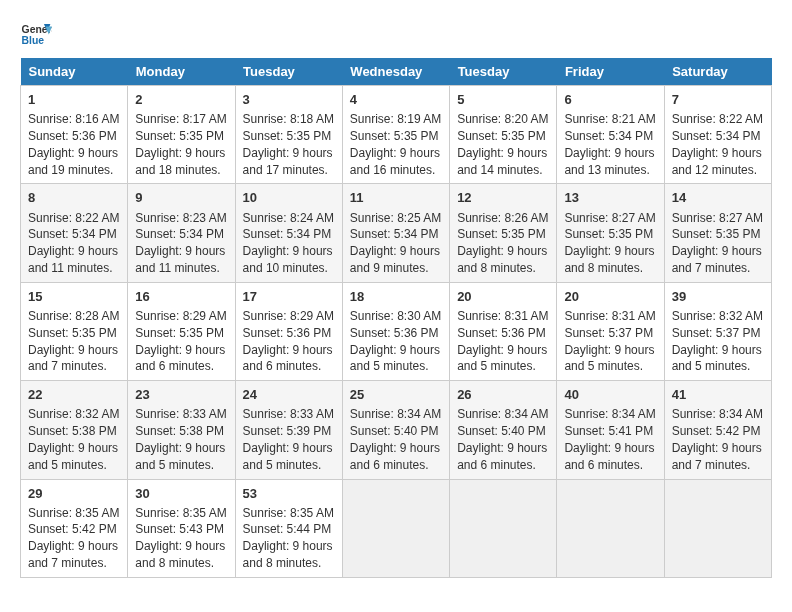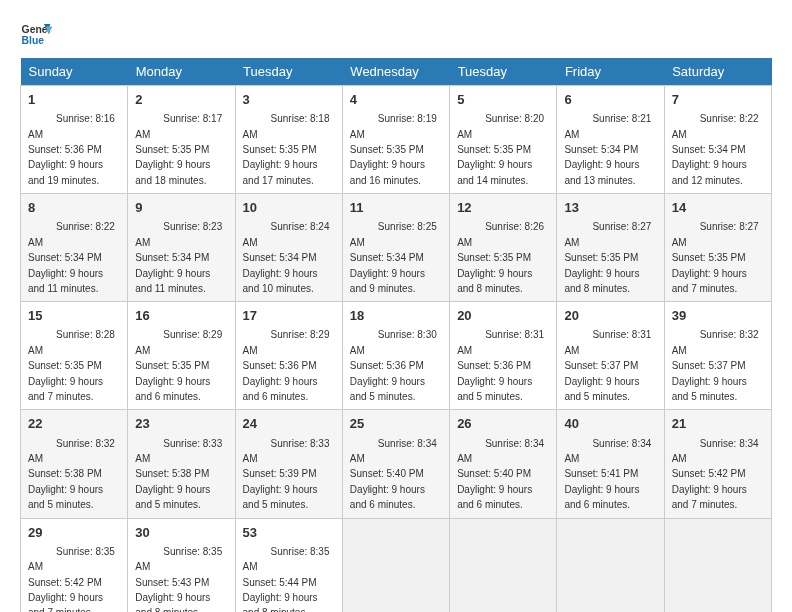--- a/index.html
+++ b/index.html
@@ -41,21 +41,21 @@
       width: 100%;
       border-collapse: collapse;
       font-size: 11px;
     }
     thead th {
       background-color: #2a7ab5;
       color: white;
       text-align: left;
       padding: 6px 8px;
       font-size: 13px;
-      font-weight: normal;
+      font-weight: bold;
     }
     td {
       border: 1px solid #ccc;
       vertical-align: top;
       padding: 5px 7px;
       width: 14.28%;
       height: 80px;
       color: #333;
       line-height: 1.4;
     }
@@ -65,23 +65,22 @@
     tbody tr:nth-child(odd) td {
       background-color: #ffffff;
     }
     .day-number {
       font-size: 13px;
       font-weight: bold;
       display: block;
       margin-bottom: 2px;
     }
     .day-info {
-      font-size: 10px;
+      font-size: 12px;
       color: #333;
-      margin-left: 28px;
     }
     .empty-cell {
       background-color: #f0f0f0 !important;
     }
   </style>
 </head>
 <body>
 
 <div class="header">
   <div class="logo">
@@ -142,21 +141,21 @@
         <td><span class="day-number">20</span><span class="day-info">Sunrise: 8:31 AM<br>Sunset: 5:37 PM<br>Daylight: 9 hours and 5 minutes.</span></td>
         <td><span class="day-number">39</span><span class="day-info">Sunrise: 8:32 AM<br>Sunset: 5:37 PM<br>Daylight: 9 hours and 5 minutes.</span></td>
       </tr>
       <tr>
         <td><span class="day-number">22</span><span class="day-info">Sunrise: 8:32 AM<br>Sunset: 5:38 PM<br>Daylight: 9 hours and 5 minutes.</span></td>
         <td><span class="day-number">23</span><span class="day-info">Sunrise: 8:33 AM<br>Sunset: 5:38 PM<br>Daylight: 9 hours and 5 minutes.</span></td>
         <td><span class="day-number">24</span><span class="day-info">Sunrise: 8:33 AM<br>Sunset: 5:39 PM<br>Daylight: 9 hours and 5 minutes.</span></td>
         <td><span class="day-number">25</span><span class="day-info">Sunrise: 8:34 AM<br>Sunset: 5:40 PM<br>Daylight: 9 hours and 6 minutes.</span></td>
         <td><span class="day-number">26</span><span class="day-info">Sunrise: 8:34 AM<br>Sunset: 5:40 PM<br>Daylight: 9 hours and 6 minutes.</span></td>
         <td><span class="day-number">40</span><span class="day-info">Sunrise: 8:34 AM<br>Sunset: 5:41 PM<br>Daylight: 9 hours and 6 minutes.</span></td>
-        <td><span class="day-number">21</span><span class="day-info">Sunrise: 8:34 AM<br>Sunset: 5:42 PM<br>Daylight: 9 hours and 7 minutes.</span></td>
+        <td><span class="day-number">41</span><span class="day-info">Sunrise: 8:34 AM<br>Sunset: 5:42 PM<br>Daylight: 9 hours and 7 minutes.</span></td>
       </tr>
       <tr>
         <td><span class="day-number">29</span><span class="day-info">Sunrise: 8:35 AM<br>Sunset: 5:42 PM<br>Daylight: 9 hours and 7 minutes.</span></td>
         <td><span class="day-number">30</span><span class="day-info">Sunrise: 8:35 AM<br>Sunset: 5:43 PM<br>Daylight: 9 hours and 8 minutes.</span></td>
         <td><span class="day-number">53</span><span class="day-info">Sunrise: 8:35 AM<br>Sunset: 5:44 PM<br>Daylight: 9 hours and 8 minutes.</span></td>
         <td class="empty-cell"></td>
         <td class="empty-cell"></td>
         <td class="empty-cell"></td>
         <td class="empty-cell"></td>
       </tr>

